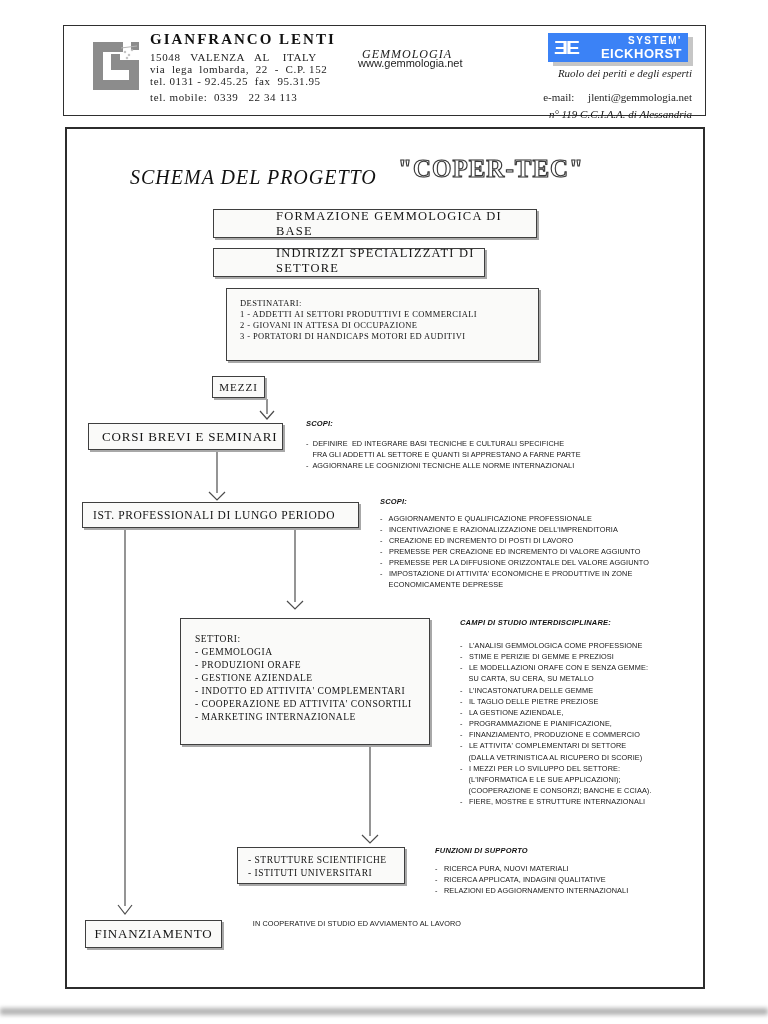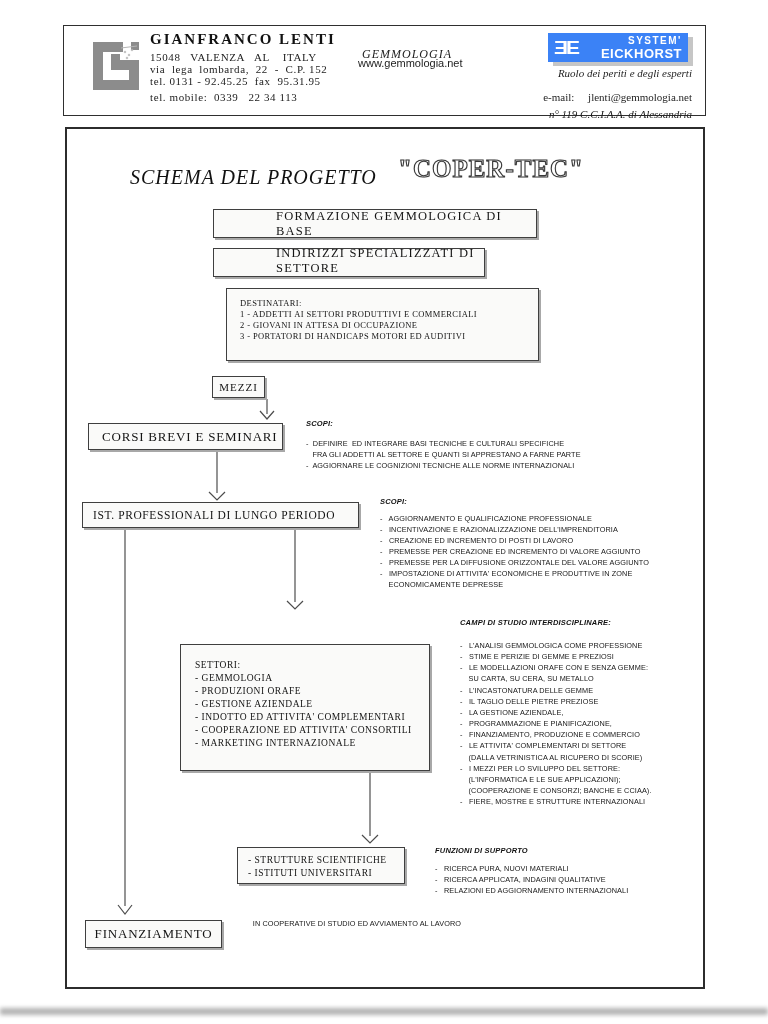--- a/index.html
+++ b/index.html
@@ -37,21 +37,21 @@
 
   .fbox{background:#fafaf9;border:1px solid #3f3f3f;box-shadow:2px 2px 0 #a8a8a8;box-sizing:border-box;color:#141414;}
   .fbox .cap{letter-spacing:1.2px;margin-left:40px;}
 
   .box-formazione{left:213px;top:209px;width:324px;height:29px;display:flex;align-items:center;padding-left:22px;font-size:12.5px;}
   .box-indirizzi{left:213px;top:248px;width:272px;height:29px;display:flex;align-items:flex-end;padding-left:22px;font-size:12.5px;}
   .box-destinatari{left:226px;top:288px;width:313px;height:73px;padding:9px 0 15px 13px;font-size:8.5px;letter-spacing:0.4px;line-height:11px;}
   .box-mezzi{left:212px;top:376px;width:53px;height:22px;display:flex;align-items:center;justify-content:center;font-size:11px;letter-spacing:1px;}
   .box-corsi{left:88px;top:423px;width:195px;height:27px;display:flex;align-items:center;padding-left:13px;font-size:13px;letter-spacing:0.8px;}
   .box-ist{left:82px;top:502px;width:277px;height:26px;display:flex;align-items:center;padding-left:10px;font-size:11.5px;letter-spacing:0.6px;}
-  .box-settori{left:180px;top:644px;width:250px;height:127px;padding:14px 0 0 14px;font-size:9.5px;letter-spacing:0.5px;line-height:13px;}
+  .box-settori{left:180px;top:618px;width:250px;height:127px;padding:14px 0 0 14px;font-size:9.5px;letter-spacing:0.5px;line-height:13px;}
   .box-strutture{left:237px;top:847px;width:168px;height:37px;padding:6px 0 0 10px;font-size:9.5px;letter-spacing:0.5px;line-height:12.5px;}
   .box-finanz{left:85px;top:920px;width:137px;height:28px;display:flex;align-items:center;justify-content:center;font-size:13px;letter-spacing:0.8px;}
 
   .slabel{font-size:7.5px;font-style:italic;font-weight:bold;color:#111;letter-spacing:0.2px;}
   .slist{font-size:7.3px;color:#161616;letter-spacing:0.1px;}
   .slist .ln{white-space:pre;}
   .lh11 .ln{line-height:11px;}
   .lh112 .ln{line-height:11.15px;}
   .lh105 .ln{line-height:10.5px;}
 

